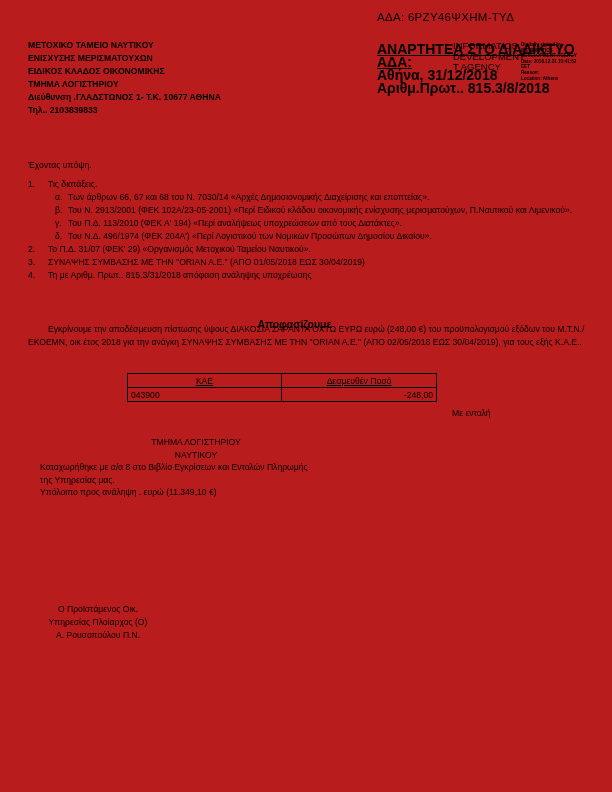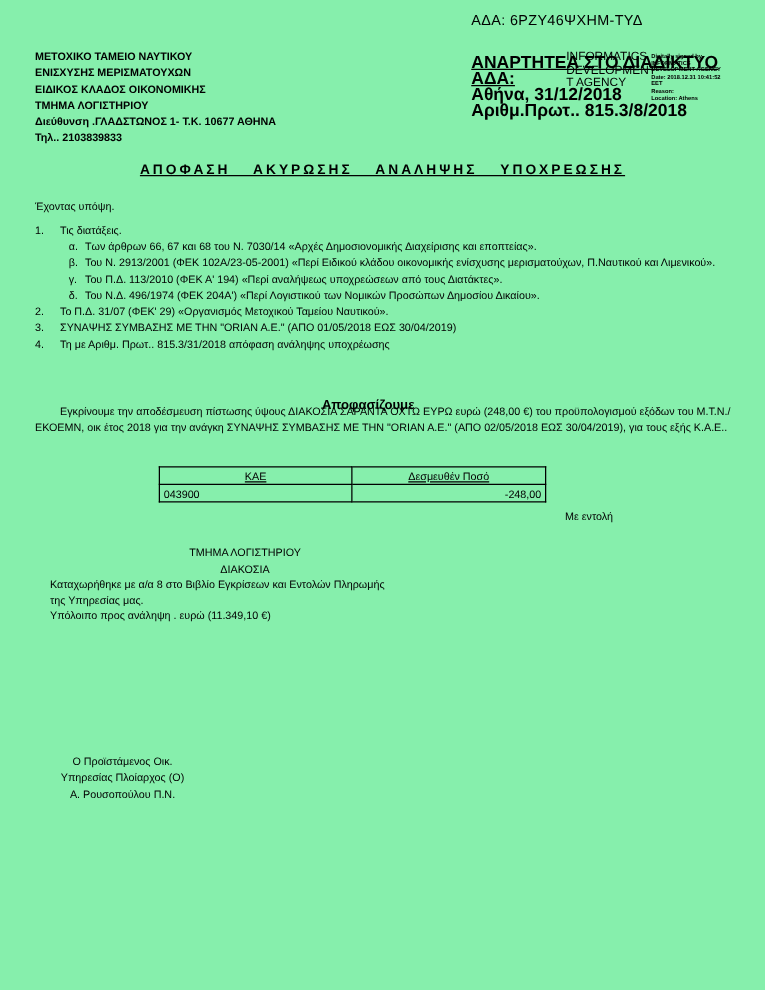--- a/index.html
+++ b/index.html
@@ -1,17 +1,17 @@
 <!DOCTYPE html>
 <html><head>
 <meta charset="utf-8">
 <style>
   html,body{margin:0;padding:0;background:#888;}
   .page{
-    position:relative;width:612px;height:792px;background:#86efac;color:#000;
+    position:relative;width:612px;height:792px;background:#b91c1c;color:#000;
     margin:0 auto;font-family:"Liberation Sans",sans-serif;overflow:hidden;
   }
   .abs{position:absolute;}
   .u{text-decoration:underline;}
   .ada-top{left:377px;top:11px;font-size:11.5px;letter-spacing:.3px;}
   .hdr-left{left:28px;top:39px;font-size:8.6px;font-weight:bold;line-height:13px;}
   .hdr-right{left:377px;top:43px;font-size:14px;font-weight:bold;line-height:13px;}
   .stamp-overlay{left:453px;top:41px;width:70px;font-size:9.5px;line-height:10.5px;background:transparent;}
   .stamp-tiny{left:521px;top:42px;width:90px;font-size:4.6px;line-height:5.6px;font-weight:bold;}
   .title{left:0;top:130px;width:612px;text-align:center;font-size:11px;font-weight:bold;
@@ -68,21 +68,20 @@
   <div class="abs stamp-tiny">
     <div>Digitally signed by</div>
     <div>INFORMATICS</div>
     <div>DEVELOPMENT AGENCY</div>
     <div>Date: 2018.12.31 10:41:52</div>
     <div>EET</div>
     <div>Reason:</div>
     <div>Location: Athens</div>
   </div>
 
-  <div class="abs title">ΑΠΟΦΑΣΗ ΑΚΥΡΩΣΗΣ ΑΝΑΛΗΨΗΣ ΥΠΟΧΡΕΩΣΗΣ</div>
 
   <div class="abs intro">Έχοντας υπόψη.</div>
 
   <div class="abs list">
     <div class="li">
       <span class="n">1.</span>
       <span class="t">Τις διατάξεις.</span>
     </div>
     <div class="li sub">
       <span class="n">α.</span>
@@ -128,21 +127,21 @@
         <td class="c1">043900</td>
         <td class="c2 amt">-248,00</td>
       </tr>
     </tbody>
   </table>
 
   <div class="abs byorder">Με εντολή</div>
 
   <div class="abs dept">
     <div>ΤΜΗΜΑ ΛΟΓΙΣΤΗΡΙΟΥ</div>
-    <div>ΔΙΑΚΟΣΙΑ</div>
+    <div>ΝΑΥΤΙΚΟΥ</div>
   </div>
 
   <div class="abs reg">
     <div>Καταχωρήθηκε με α/α 8 στο Βιβλίο Εγκρίσεων και Εντολών Πληρωμής</div>
     <div>της Υπηρεσίας μας.</div>
     <div>Υπόλοιπο προς ανάληψη . ευρώ (11.349,10 €)</div>
   </div>
 
   <div class="abs sig">
     <div>Ο Προϊστάμενος Οικ.</div>

